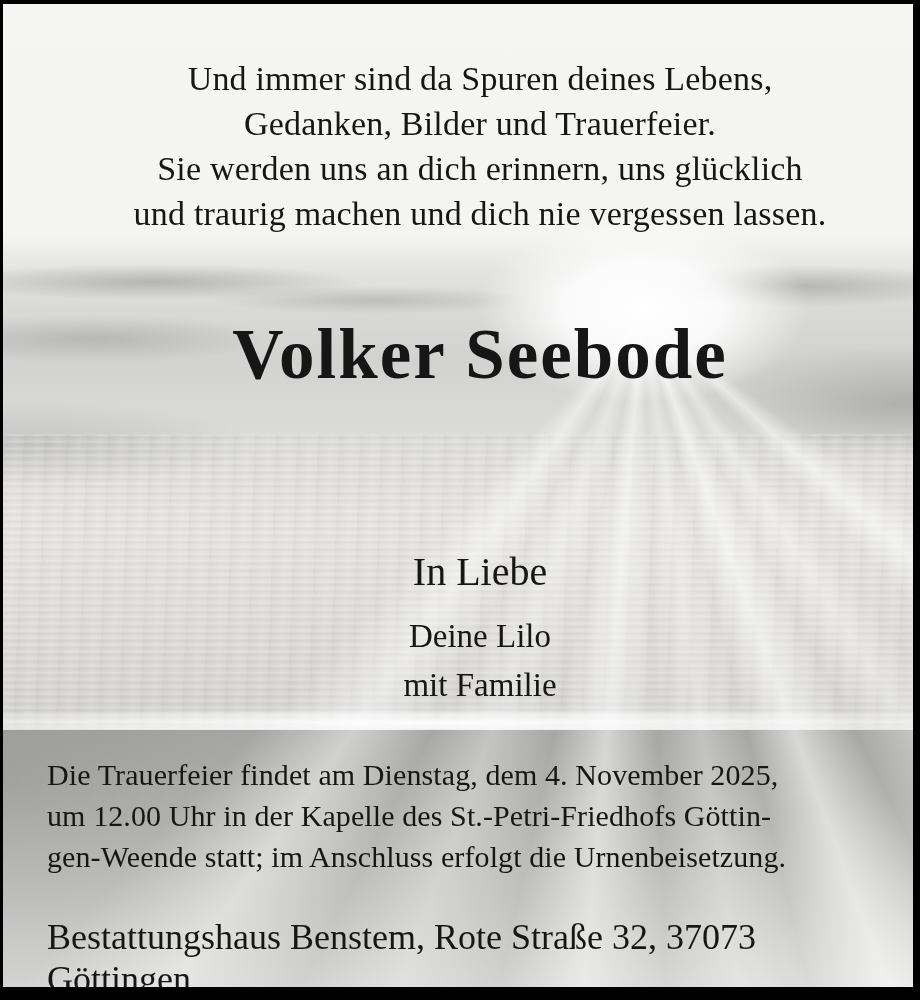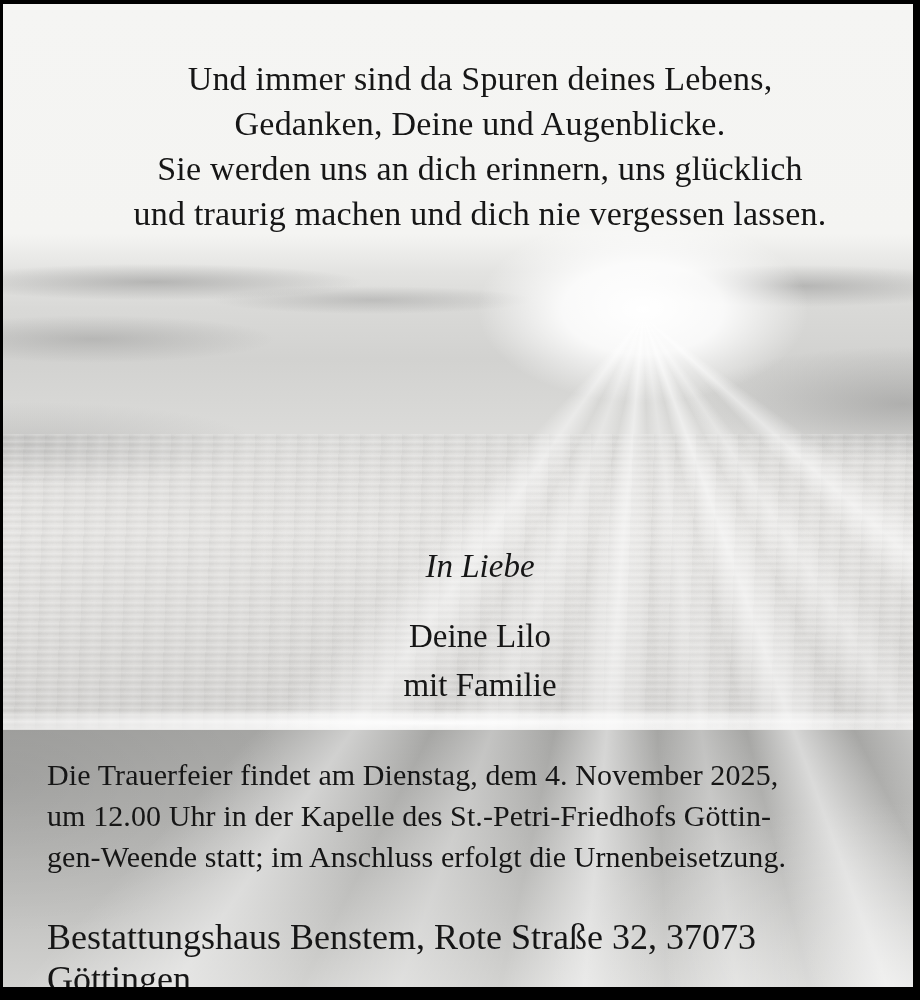--- a/index.html
+++ b/index.html
@@ -106,22 +106,21 @@
     letter-spacing: 2px;
   }
   .dates {
     top: 424px;
     font-size: 35px; letter-spacing: .4px;
   }
   .dates .death-part { margin-left: 52px; }
   .dates .sym { padding-right: 10px; }
   .closing {
     top: 544px;
-    font-size: 33px;
-    font-style: italic;
+    font-size: 40px;
   }
   .mourners {
     top: 608px;
     font-size: 33px; line-height: 49px;
   }
   .funeral {
     top: 750px; left: 44px; right: 16px;
     text-align: left;
     font-size: 30px; line-height: 41px;
     letter-spacing: .1px;
@@ -139,25 +138,26 @@
   <div class="notice">
 
     <div class="bg photo"></div>
     <div class="bg sea-texture"></div>
     <div class="bg foam"></div>
     <div class="bg fg"></div>
     <div class="bg rays"></div>
 
     <div class="txt center poem">
       <div>Und immer sind da Spuren deines Lebens,</div>
-      <div>Gedanken, Deine und Augenblicke.</div>
+      <div>Gedanken, Bilder und Trauerfeier.</div>
       <div>Sie werden uns an dich erinnern, uns glücklich</div>
       <div>und traurig machen und dich nie vergessen lassen.</div>
     </div>
 
+    <div class="txt center name">Volker Seebode</div>
 
 
     <div class="txt center closing">In Liebe</div>
 
     <div class="txt center mourners">
       <div>Deine Lilo</div>
       <div>mit Familie</div>
     </div>
 
     <div class="txt funeral">

